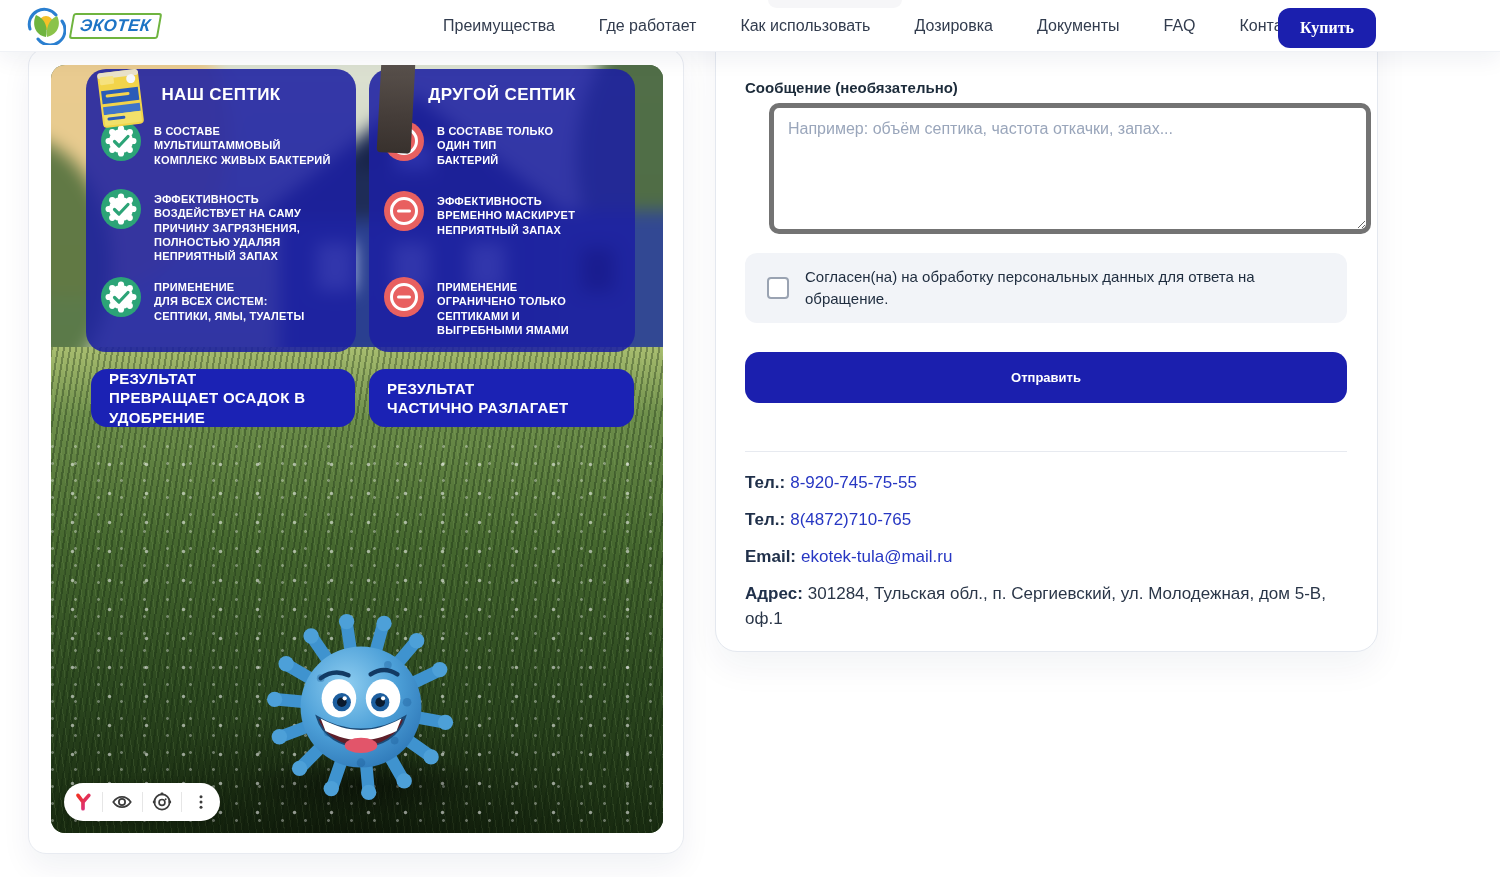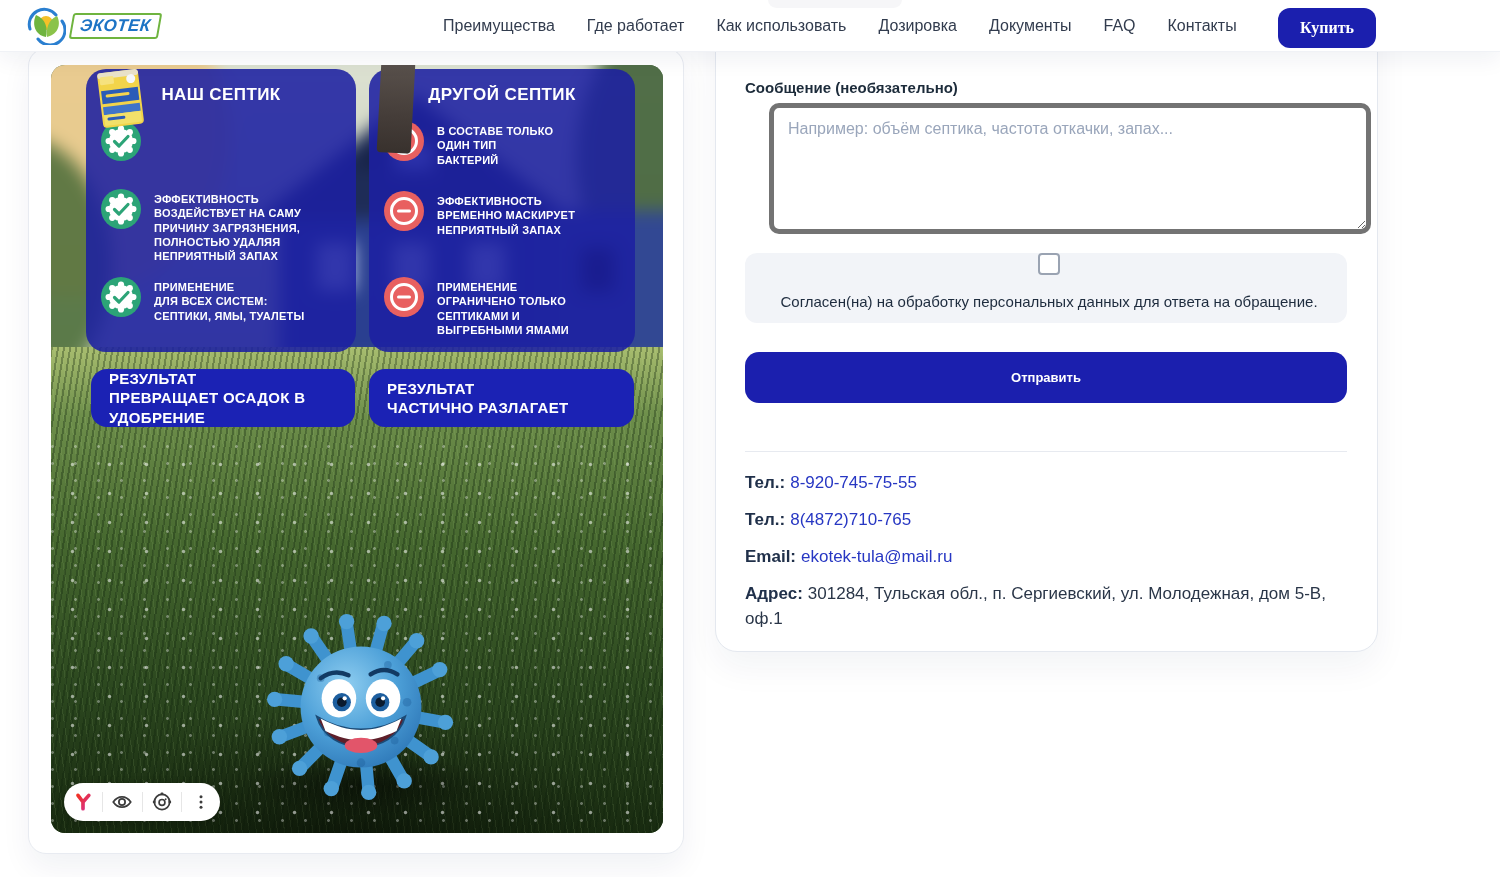--- a/index.html
+++ b/index.html
@@ -10,21 +10,21 @@
   
   .header { position:absolute; top:0; left:0; right:0; height:52px; background:#fff; z-index:30;
             border-bottom:1px solid #f0f2f6; box-shadow:0 8px 22px rgba(25,35,80,.06); }
   .ghost-blob { position:absolute; left:768px; top:-9px; width:134px; height:17px; border-radius:9px;
                 background:#f6f6f8; z-index:31; }
   .logo { position:absolute; left:26px; top:7px; display:flex; align-items:center; gap:5px; }
   .logo-badge { display:inline-block; transform:skewX(-10deg); border:2px solid #6fb43f; border-radius:3px;
                 padding:1px 7px; background:#fff; }
   .logo-text { display:inline-block; transform:skewX(4deg); font-style:italic; font-weight:bold;
                font-size:17px; letter-spacing:.5px; color:#1d74c5; }
-  .nav { position:absolute; left:443px; top:0; height:52px; display:flex; align-items:center; gap:32px; }
+  .nav { position:absolute; left:443px; top:0; height:52px; display:flex; align-items:center; gap:44px; }
   .nav a { font-size:16px; color:#323c4e; text-decoration:none; cursor:pointer; white-space:nowrap; }
   .buy-btn { position:absolute; left:1278px; top:8px; width:98px; height:40px; border:none; border-radius:12px;
              background:#1b1fae; color:#fff; font-family:Liberation Serif, serif; font-size:16px; font-weight:bold; cursor:pointer; }
 
   
   .promo-card { position:absolute; left:28px; top:48px; width:656px; height:806px; background:#fff;
                 border:1px solid #e8ebf1; border-radius:18px; box-shadow:0 14px 30px rgba(25,35,80,.06); z-index:8; }
   .promo-image { position:absolute; left:22px; top:16px; width:612px; height:768px; border-radius:14px;
                  overflow:hidden; background:#3c5c30; }
   .sky { position:absolute; left:0; top:0; width:612px; height:330px; overflow:hidden; }
@@ -73,21 +73,21 @@
 
   
   .form-card { position:absolute; left:715px; top:-36px; width:663px; height:688px; background:#fff;
                border:1px solid #e4e8ef; border-radius:22px; box-shadow:0 16px 34px rgba(25,35,80,.05); z-index:5; }
   .f-label { position:absolute; left:29px; top:114px; font-size:15px; font-weight:bold; color:#1c2b3a; }
   .f-textarea { position:absolute; left:29px; top:138px; width:602px; height:131px; border:5px solid #737373;
                 border-radius:10px; padding:12px 14px; font-family:inherit; font-size:16px; color:#2a3648;
                 resize:both;margin-left:24px; }
   .f-textarea::placeholder { color:#9aa6bb; }
   .consent { position:absolute; left:29px; top:288px; width:602px; height:70px; background:#f2f4f8;
-             border-radius:12px; display:flex; align-items:center; gap:16px; padding:0 16px 0 22px;flex-direction:column; }
+             border-radius:12px; display:flex; align-items:center; gap:16px; padding:0 16px 0 22px; }
   .checkbox { width:22px; height:22px; flex:0 0 22px; background:#fff; border:2px solid #9aa3b2;
               border-radius:4px; cursor:pointer; }
   .consent-text { font-size:15px; color:#1e2c3e; line-height:1.45; }
   .submit-btn { position:absolute; left:29px; top:387px; width:602px; height:51px; border:none; border-radius:14px;
                 background:#1b1fae; color:#fff; font-family:inherit; font-size:13px; font-weight:bold; cursor:pointer; }
   .f-divider { position:absolute; left:29px; top:486px; width:602px; height:1px; background:#e7eaf0; }
   .contacts { position:absolute; left:29px; top:506px; width:602px; }
   .contact-row { font-size:17px; line-height:1.42; margin-bottom:13px; color:#1e2c3e; }
   .c-label { font-weight:bold; color:#20304a; margin-right:5px;margin-top:31px; }
   .c-link { color:#2737c3; text-decoration:none; cursor:pointer; }
@@ -180,20 +180,22 @@
 
       <div class="grass"></div>
       <div class="dew"></div>
 
       <div class="cmp-card left">
         <div class="cmp-title">НАШ СЕПТИК</div>
         <div class="cmp-row" style="top:52px">
           <svg class="badge">
               <use href="#icon-check-badge"></use>
             </svg>
+          <div class="cmp-text pre">В СОСТАВЕ МУЛЬТИШТАММОВЫЙ
+КОМПЛЕКС ЖИВЫХ БАКТЕРИЙ</div>
         </div>
         <div class="cmp-row" style="top:120px">
           <svg class="badge">
               <use href="#icon-check-badge"></use>
             </svg>
           <div class="cmp-text pre">ЭФФЕКТИВНОСТЬ
 ВОЗДЕЙСТВУЕТ НА САМУ
 ПРИЧИНУ ЗАГРЯЗНЕНИЯ,
 ПОЛНОСТЬЮ УДАЛЯЯ
 НЕПРИЯТНЫЙ ЗАПАХ</div>

